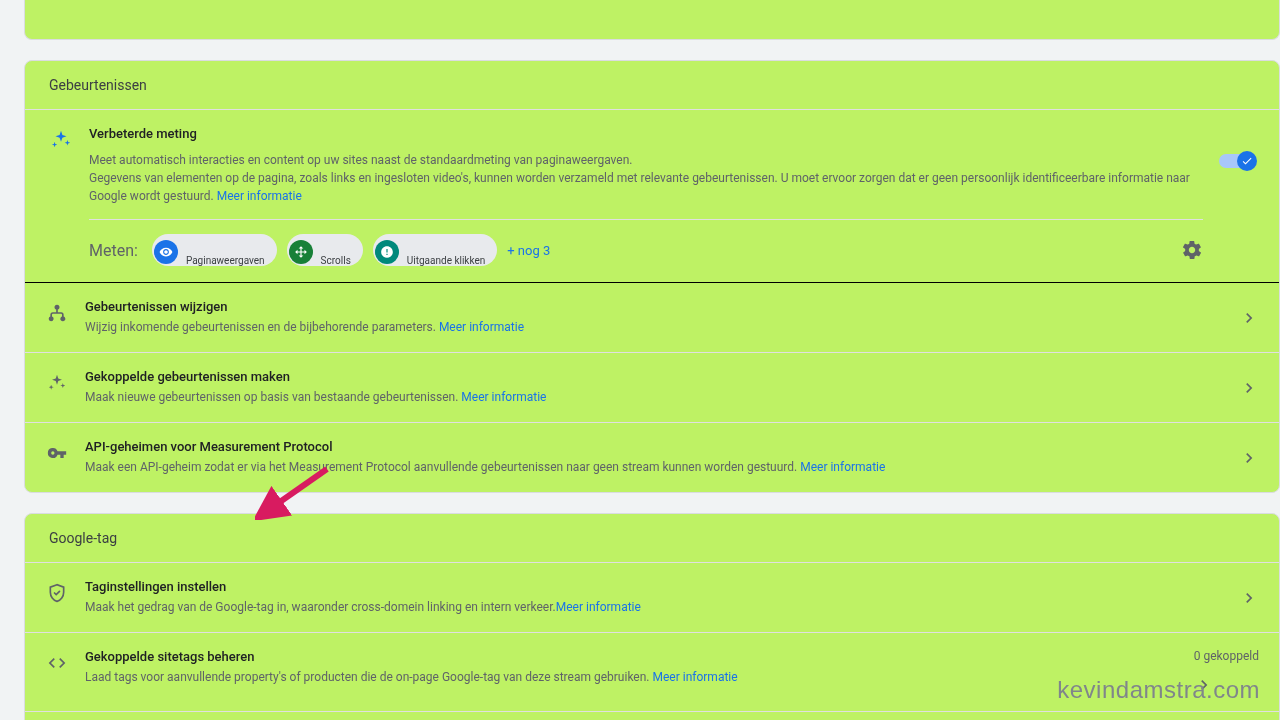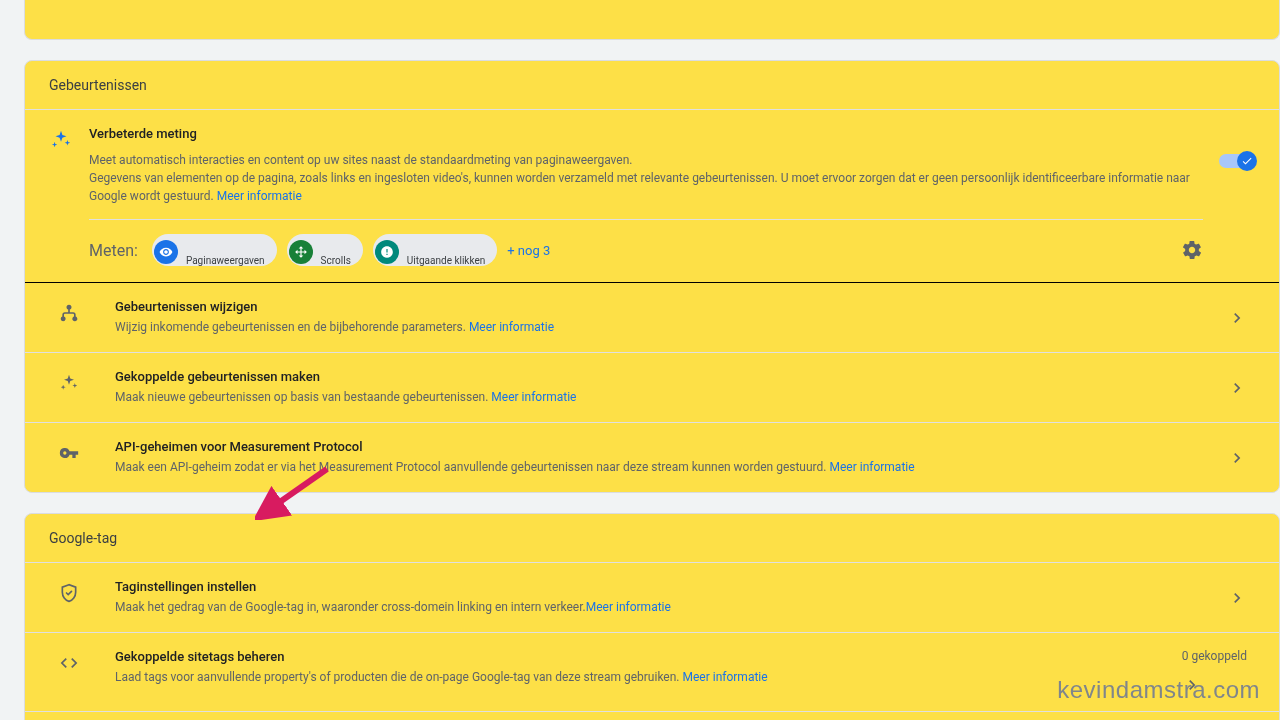--- a/index.html
+++ b/index.html
@@ -6,44 +6,44 @@
   body {
     font-family: 'Google Sans', Roboto, Arial, sans-serif;
     background: #f1f3f4;
     font-size: 13px;
     color: #3c4043;
   }
   .container {
     padding: 0 0 0 24px;
   }
   .card {
-    background: #fde047;
+    background: #bef264;
     border: 1px solid #dadce0;
     border-radius: 8px;
     margin-bottom: 20px;
     overflow: hidden;
   }
   .card-empty {
     height: 40px;
     border-top-left-radius: 0;
     border-top-right-radius: 0;
     border-top: none;
   }
   .card-header {
     padding: 16px 24px;
     font-size: 14px;
     color: #3c4043;
     border-bottom: 1px solid #e0e0e0;
   }
   .section {
-    padding: 16px 32px;
+    padding: 16px 20px;
     border-bottom: 1px solid #e0e0e0;
     display: flex;
     align-items: flex-start;
-    gap: 34px;
+    gap: 16px;
   }
   .section:last-child { border-bottom: none; }
   .section-icon {
     width: 24px;
     height: 24px;
     flex-shrink: 0;
     display: flex;
     align-items: center;
     justify-content: center;
     color: #5f6368;
@@ -291,21 +291,21 @@
 
     <div class="section">
       <div class="section-icon">
         <svg width="20" height="20" viewBox="0 0 24 24" fill="currentColor">
             <path d="M12.65 10A6 6 0 0 0 1 12a6 6 0 0 0 11.65 2H16v4h4v-4h3v-4H12.65zM7 14a2 2 0 1 1 0-4 2 2 0 0 1 0 4z"></path>
           </svg>
       </div>
       <div class="section-body">
         <div class="section-title">API-geheimen voor Measurement Protocol</div>
         <div class="section-desc">
-          <span>Maak een API-geheim zodat er via het Measurement Protocol aanvullende gebeurtenissen naar deze stream kunnen worden gestuurd. </span><span class="link">Meer informatie</span>
+          <span>Maak een API-geheim zodat er via het Measurement Protocol aanvullende gebeurtenissen naar geen stream kunnen worden gestuurd. </span><span class="link">Meer informatie</span>
         </div>
       </div>
       <div class="section-right">
         <svg class="chevron" viewBox="0 0 24 24" fill="currentColor">
             <path d="M10 6L8.6 7.4l4.6 4.6-4.6 4.6L10 18l6-6z"></path>
           </svg>
       </div>
     </div>
   </div>
 

